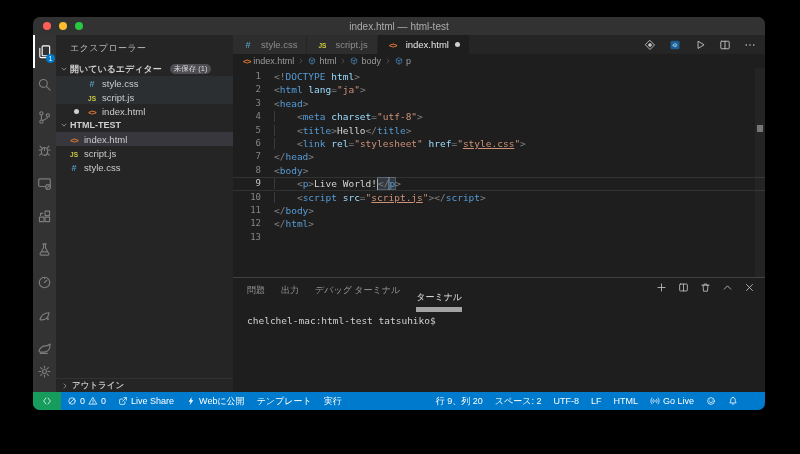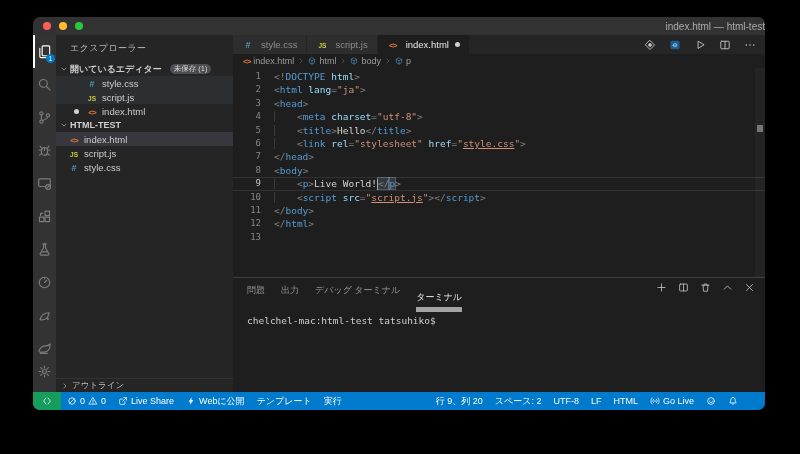--- a/index.html
+++ b/index.html
@@ -1,19 +1,19 @@
 <!DOCTYPE html>
 <html><head>
 <meta charset="utf-8">
 <style>
   html,body{margin:0;padding:0;background:#000;}
   body{width:800px;height:454px;position:relative;overflow:hidden;font-family:"Liberation Sans",sans-serif;}
   .window{position:absolute;left:33px;top:17px;width:732px;height:393px;background:#1e1e1e;border-radius:7px;overflow:hidden;box-shadow:0 10px 30px rgba(0,0,0,.6);}
   
-  .titlebar{position:absolute;top:0;left:0;right:0;height:18px;background:#323233;display:flex;align-items:center;justify-content:flex-end;color:#ababab;font-size:10px;}
+  .titlebar{position:absolute;top:0;left:0;right:0;height:18px;background:#323233;display:flex;align-items:center;justify-content:center;color:#ababab;font-size:10px;}
   .lights{position:absolute;left:10px;top:5px;display:flex;gap:8px;}
   .light{width:8px;height:8px;border-radius:50%;}
   .l-close{background:#ff5f57}.l-min{background:#febc2e}.l-zoom{background:#28c840}
   
   .activitybar{position:absolute;left:0;top:18px;width:23px;bottom:18px;background:#333333;}
   .ab-item{position:relative;width:23px;height:33px;display:flex;align-items:center;justify-content:center;color:#7d7d7d;}
   .ab-item.active{color:#fff;box-shadow:inset 2px 0 0 #fff;}
   .ab-item svg{width:15px;height:15px;}
   .ab-badge{position:absolute;right:1px;bottom:5px;min-width:9px;height:9px;border-radius:5px;background:#007acc;color:#fff;font-size:6.5px;display:flex;align-items:center;justify-content:center;}
   .ab-bottom{position:absolute;bottom:4px;left:0;width:23px;}
@@ -27,21 +27,21 @@
   .row.hl{background:#2c2f31;}
   .row.sel{background:#37373d;}
   .row .dot{position:absolute;left:18px;width:5px;height:5px;border-radius:50%;background:#d0d0d0;}
   .oe .row{padding-left:30px;}
   .fl .row{padding-left:12px;}
   .fi{display:inline-block;width:12px;text-align:center;font-weight:bold;margin-right:4px;flex:none;}
   .fi.css{color:#519aba;font-size:9px;}
   .fi.js{color:#cbcb41;font-size:6.5px;}
   .fi.html{color:#e37933;font-size:8px;letter-spacing:-1px;}
   .sb-bottom{position:absolute;bottom:0;left:0;right:0;}
-  .sb-sec{height:13px;display:flex;align-items:center;gap:3px;padding-left:5px;font-size:8.5px;font-weight:normal;color:#bfbfbf;border-top:1px solid rgba(128,128,128,.15);}
+  .sb-sec{height:13px;display:flex;align-items:center;gap:3px;padding-left:5px;font-size:8.5px;font-weight:bold;color:#bfbfbf;border-top:1px solid rgba(128,128,128,.15);}
   .sb-sec svg{width:8px;height:8px;}
   
   .editor{position:absolute;left:200px;top:18px;right:0;bottom:18px;background:#1e1e1e;}
   .tabbar{position:relative;height:19px;background:#252526;display:flex;}
   .tabs{display:flex;}
   .tab{display:flex;align-items:center;gap:3px;padding:0 9px;font-size:9.5px;background:#2d2d2d;color:#8c8c8c;border-right:1px solid #252526;}
   .tab.active{background:#1e1e1e;color:#e6e6e6;}
   .tab-dot{width:5px;height:5px;border-radius:50%;background:#cfcfcf;margin-left:3px;}
   .editor-actions{position:absolute;right:9px;top:0;height:19px;display:flex;align-items:center;gap:13px;color:#c5c5c5;}
   .editor-actions svg{width:12px;height:12px;}

